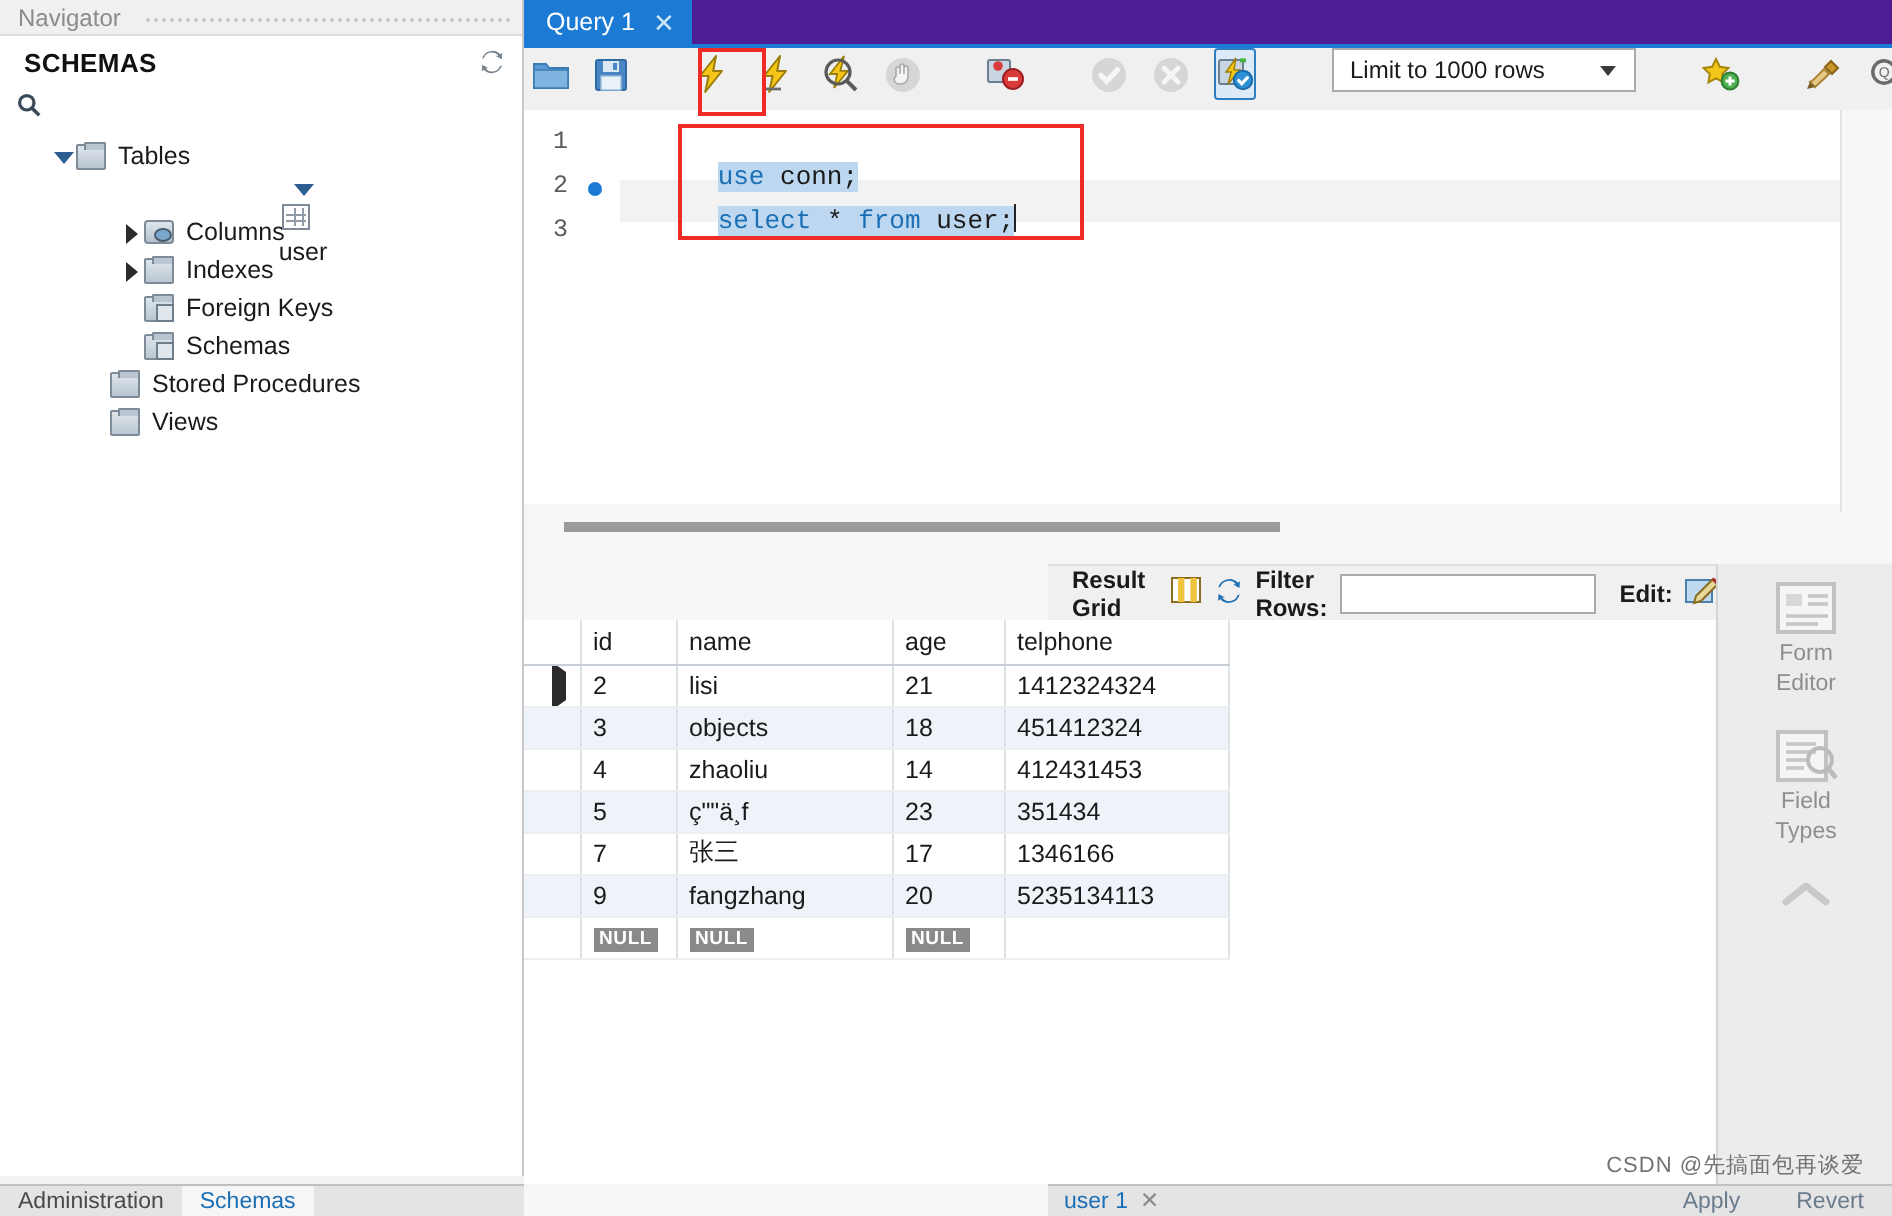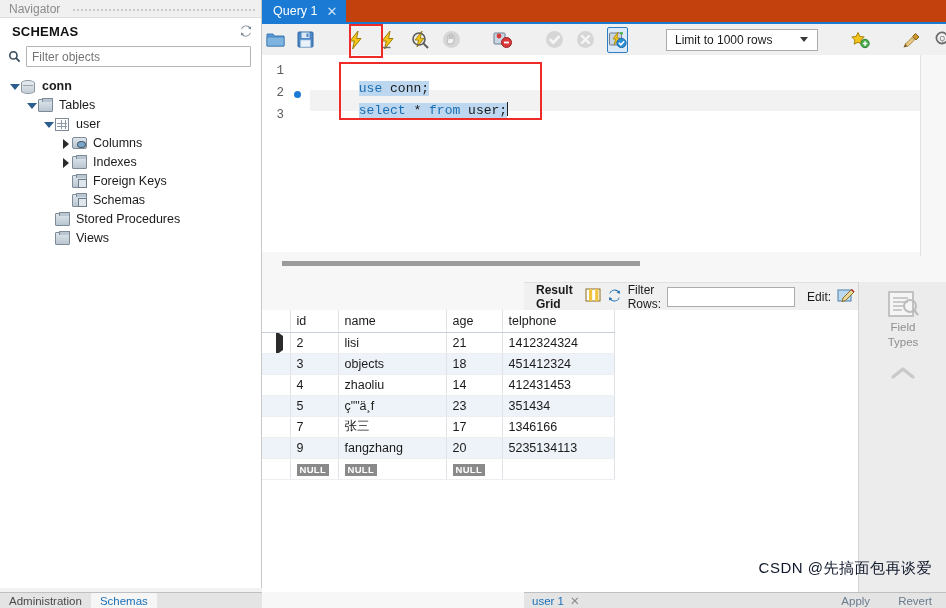--- a/index.html
+++ b/index.html
@@ -82,32 +82,32 @@
     background: #e4e4e4; border-top: 1px solid #c0c0c0;
     display: flex; align-items: center; font-size: 11.5px; overflow:hidden;
   }
   .btab { padding: 0 9px; line-height: 16px; height:16px; color:#4a4a4a; }
   .btab.active { color: #1a6fb5; background: #f6f6f6; }
 
   
   #main { position: absolute; left: 262px; top: 0; right: 0; bottom: 0; background: #f7f7f7; }
 
   
-  #tabstrip { height: 22px; background: #c2410c; display: flex; align-items: flex-end; }
+  #tabstrip { height: 22px; background: #4c1d95; display: flex; align-items: flex-end; }
   .qtab {
     height: 22px; background: #1a7ad4; color: #fff;
     display: flex; align-items: center; gap: 9px;
     padding: 0 9px 0 11px; font-size: 12.5px;
   }
   .qtab .x { color: #cfe3f7; font-size: 13px; line-height: 1; }
 
   
   #toolbar {
     height: 33px; background: #f0f0f0; border-top: 2px solid #1a7ad4;
-    display: flex; align-items: center; padding: 12px 4px; gap: 12px;
+    display: flex; padding: 0 4px; gap: 12px;
     position: relative;
   }
   .tbtn { width: 27px; height: 26px; display: flex; align-items: center; justify-content: center; border-radius: 2px; }
   .tbtn svg { display: block; }
   .tsep { width: 1px; height: 19px; background: #c6c6c6; margin: 0 4px; }
   .tbtn.boxed { border: 1px solid #2e7ec4; background: #dceaf7; }
   .limit-combo {
     height: 22px; min-width: 152px; background: #fff; border: 1px solid #ababab;
     display: flex; align-items: center; padding: 0 3px 0 8px; margin-left: 6px; font-size: 12px;
   }
@@ -137,21 +137,21 @@
   #ed-hscroll .thumb { position:absolute; left:20px; top:5px; width:358px; height:5px; background:#9b9b9b; border-radius:0; }
 
   
   #restoolbar {
     position: absolute; left: 262px; top: 282px; right: 24px; height: 28px;
     background: #f0f0f0; display: flex; align-items: center; padding-left: 6px; gap: 6px;
     border-top: 1px solid #e0e0e0;
   }
   .rsep { width:1px;height:17px;background:#c6c6c6; }
   .rlabel { font-weight: bold; font-size: 12px; }
-  .rlabel.plain { font-weight: normal; }
+  .rlabel.plain { font-weight: bold; }
   .filter-rows-input {
     width: 128px; height: 20px; background:#fff; border:1px solid #ababab;
   }
 
   
   #grid { position: absolute; left: 262px; top: 310px; width: 596px; bottom: 16px; background: #fff; overflow: hidden; }
   table.rg { border-collapse: collapse; table-layout: fixed; font-size: 12.5px; }
   table.rg th, table.rg td {
     border-right: 1px solid #dfe3e8; border-bottom: 1px solid #eceff2;
     padding: 0 0 0 6px; height: 21px; text-align: left; font-weight: normal; overflow: hidden; white-space: nowrap;
@@ -191,22 +191,22 @@
   }
   .rtab { padding: 0 8px; height:16px; line-height:16px; color:#1a6fb5; display:flex; align-items:center; gap:6px;}
   .rtab .x { color:#8a8a8a; }
   .applyrevert { margin-left: auto; display:flex; gap: 28px; padding-right: 14px; color:#6a7b8c; }
 
   
   #farright { position:absolute; right:0; top:55px; width:26px; height:201px; background:#f7f7f7; border-left:1px solid #e2e2e2;}
 
   
   #watermark {
-    position: absolute; right: 14px; bottom: 30px;
-    font-size: 15px; color: #0f172a; letter-spacing: .5px;
+    position: absolute; right: 14px; bottom: 18px;
+    font-size: 11px; color: #737373; letter-spacing: .5px;
     z-index: 60; white-space: nowrap;
   }
 </style>
 </head>
 <body>
 
 <div id="app">
 
   <div id="navigator">
     <div class="nav-caption">
@@ -225,43 +225,33 @@
       </span>
     </div>
 
     <div class="filter-row">
       <span class="search-ico">
         <svg width="13" height="13" viewBox="0 0 13 13">
           <circle cx="5.4" cy="5.4" r="3.6" fill="none" stroke="#3a4a58" stroke-width="1.6"></circle>
           <line x1="8.2" y1="8.2" x2="11.6" y2="11.6" stroke="#3a4a58" stroke-width="1.8"></line>
         </svg>
       </span>
-      <input class="filter-input" value="" placeholder="Filter objects" style="">
     </div>
 
     <div class="tree" id="tree">
-        <div class="tnode" style="padding-left: 8px;">
-          <span class="arrow">
-            <i class="tri-down"></i>
-          </span>
-          <span class="ticon">
-            <i class="ico-db" style="position: absolute; left: 0px; top: 1px;"></i>
-          </span>
-          <span class="tlabel bold">conn</span>
-        </div>
         <div class="tnode" style="padding-left: 25px;">
           <span class="arrow">
             <i class="tri-down"></i>
           </span>
           <span class="ticon">
             <i class="ico-folder" style="position: absolute; left: 0px; top: 1px;"></i>
           </span>
           <span class="tlabel">Tables</span>
         </div>
-        <div class="tnode" style="padding-left: 42px;">
+        <div class="tnode" style="padding-left: 42px; flex-direction: column;">
           <span class="arrow">
             <i class="tri-down"></i>
           </span>
           <span class="ticon">
             <i class="ico-grid" style="position: absolute; left: 0px; top: 1px;"></i>
           </span>
           <span class="tlabel">user</span>
         </div>
         <div class="tnode" style="padding-left: 59px;">
           <span class="arrow">
@@ -607,20 +597,34 @@
             <td><span class="nullbadge">NULL</span></td>
             <td><span class="nullbadge">NULL</span></td>
             <td></td>
           </tr>
         </tbody>
       </table>
   </div>
 
   <div id="rightpanel">
 
+    <div class="rp-item">
+      <svg width="32" height="28" viewBox="0 0 32 28">
+        <rect x="2" y="2" width="28" height="24" fill="#f5f5f5" stroke="#c2c2c2" stroke-width="2"></rect>
+        <rect x="6" y="7" width="8" height="6" fill="#d8d8d8"></rect>
+        <g stroke="#c6c6c6" stroke-width="1.8">
+          <line x1="17" y1="8" x2="27" y2="8"></line>
+            <line x1="17" y1="12" x2="27" y2="12"></line>
+          <line x1="6" y1="18" x2="27" y2="18"></line>
+            <line x1="6" y1="22" x2="22" y2="22"></line>
+        </g>
+      </svg>
+      <div>Form</div>
+      <div>Editor</div>
+    </div>
 
     <div class="rp-item">
       <svg width="32" height="28" viewBox="0 0 32 28">
         <rect x="2" y="2" width="24" height="24" fill="#f5f5f5" stroke="#c2c2c2" stroke-width="2"></rect>
         <g stroke="#c6c6c6" stroke-width="1.8">
           <line x1="6" y1="8" x2="21" y2="8"></line>
             <line x1="6" y1="12" x2="21" y2="12"></line>
           <line x1="6" y1="16" x2="18" y2="16"></line>
             <line x1="6" y1="20" x2="15" y2="20"></line>
         </g>

